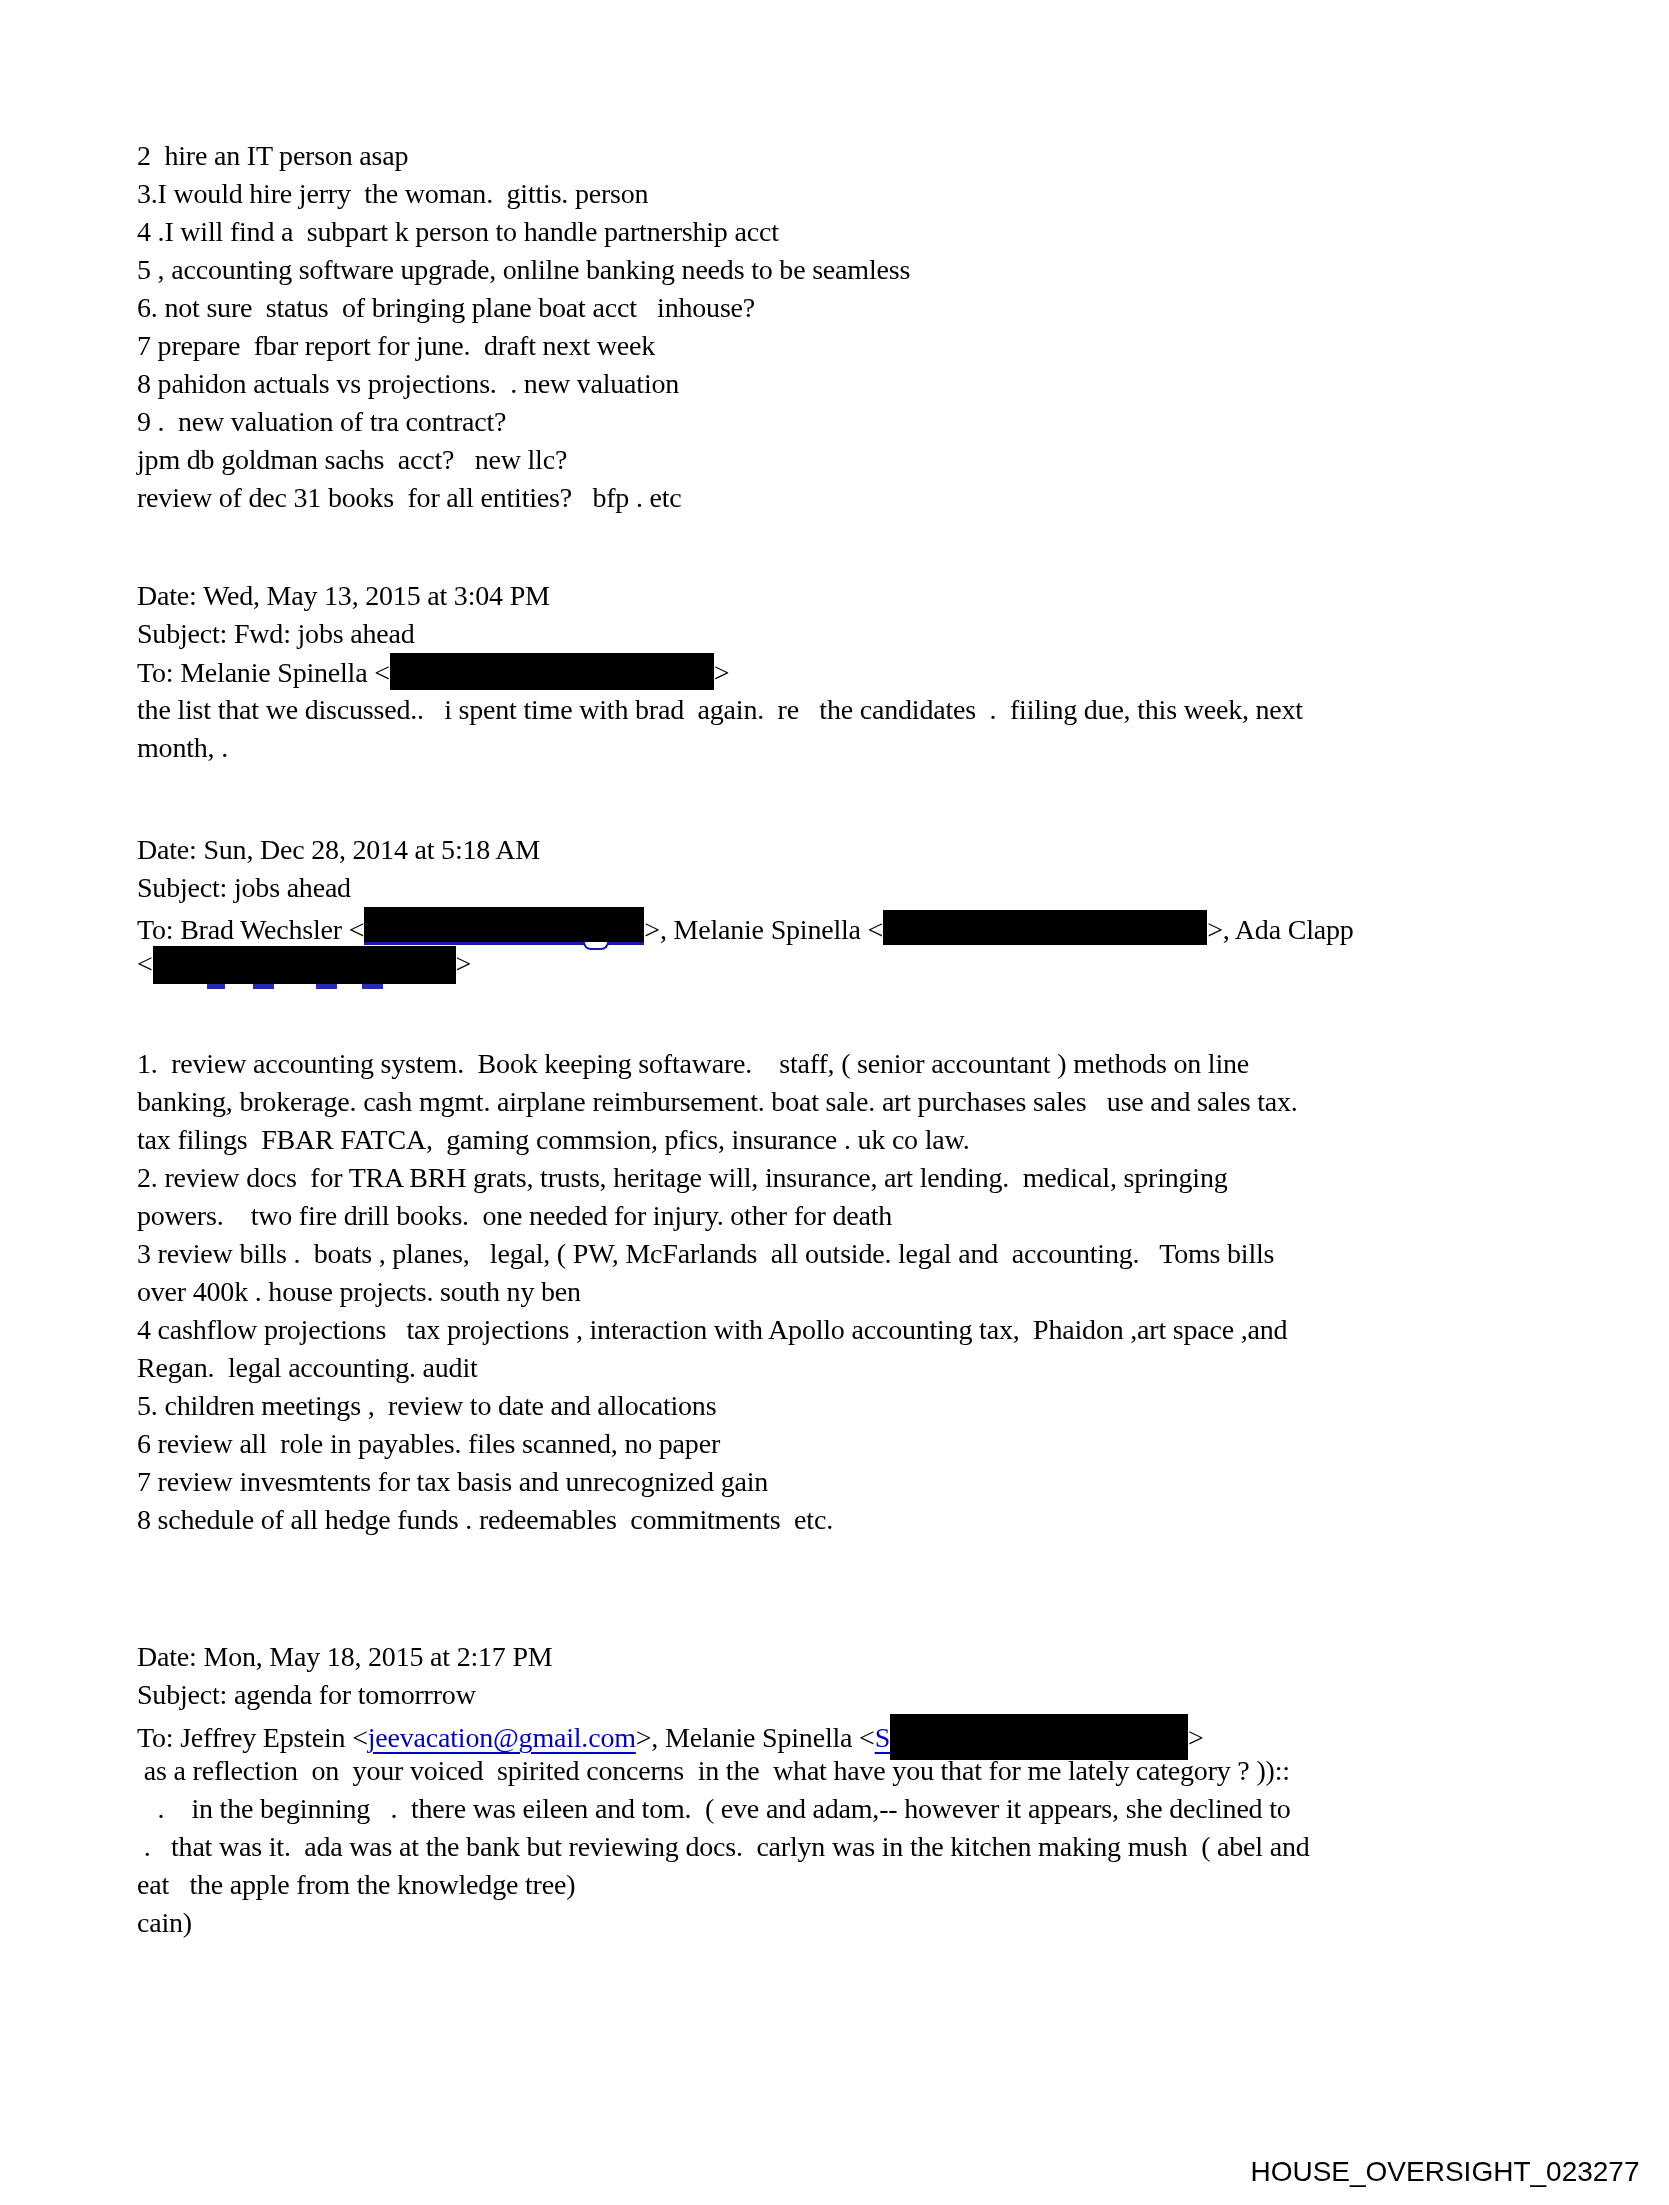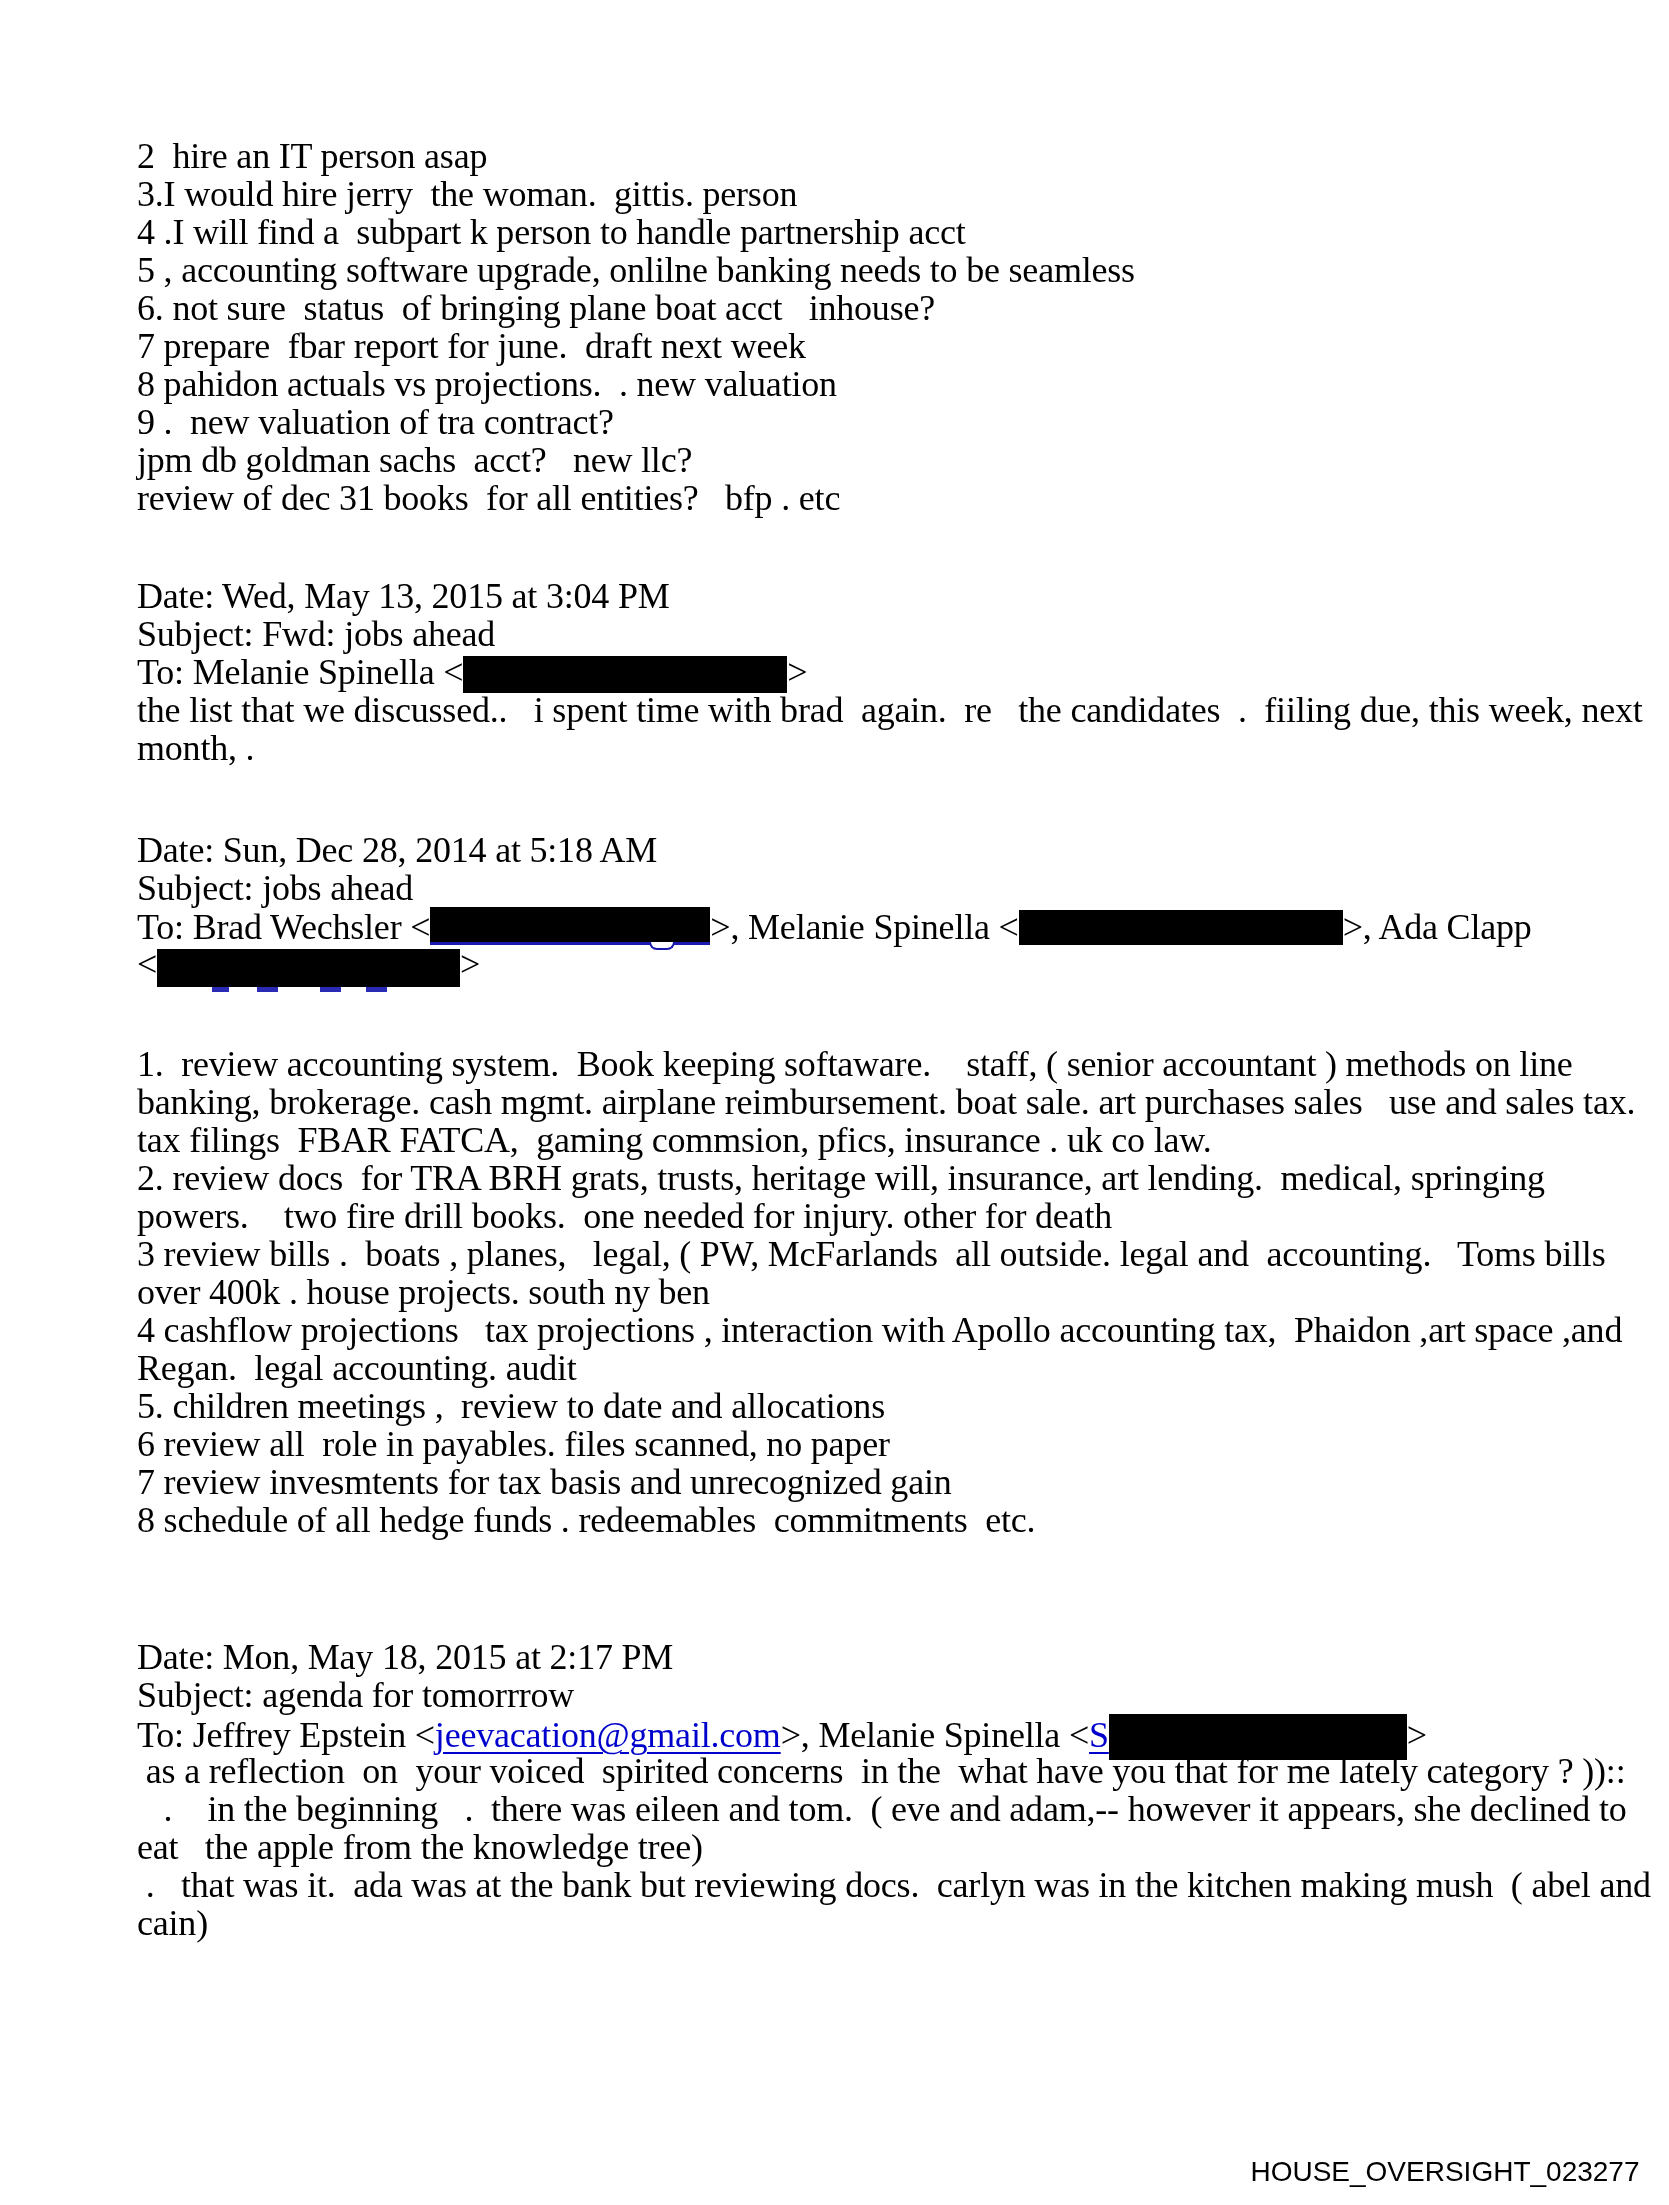--- a/index.html
+++ b/index.html
@@ -7,21 +7,21 @@
     position:relative;
     width:1669px; height:2205px;
     background:#ffffff;
     font-family:"Liberation Serif", serif;
     color:#000000;
     overflow:hidden;
   }
   .block { position:absolute; left:137px; width:1506px; }
   .ln {
     white-space:pre;
-    font-size:36px;
+    font-size:28px;
     line-height:38px;
     height:38px;
     letter-spacing:-0.2px;
   }
   
   .bar {
     display:inline-block;
     background:#000000;
     height:37px;
     vertical-align:-8.5px;
@@ -106,21 +106,21 @@
     <div class="ln">7 review invesmtents for tax basis and unrecognized gain</div>
     <div class="ln">8 schedule of all hedge funds . redeemables  commitments  etc.</div>
   </section>
 
   <section class="block" style="top:1638px">
     <div class="ln">Date: Mon, May 18, 2015 at 2:17 PM</div>
     <div class="ln">Subject: agenda for tomorrrow</div>
     <div class="ln"><span>To: Jeffrey Epstein &lt;</span><span class="link">jeevacation@gmail.com</span><span>&gt;, Melanie Spinella &lt;</span><span class="link">S</span><span class="bar bar-e3"></span><span>&gt;</span></div>
     <div class="ln"> as a reflection  on  your voiced  spirited concerns  in the  what have you that for me lately category ? ))::</div>
     <div class="ln">   .    in the beginning   .  there was eileen and tom.  ( eve and adam,-- however it appears, she declined to</div>
+    <div class="ln"> .   that was it.  ada was at the bank but reviewing docs.  carlyn was in the kitchen making mush  ( abel and</div>
     <div class="ln">eat   the apple from the knowledge tree)</div>
-    <div class="ln"> .   that was it.  ada was at the bank but reviewing docs.  carlyn was in the kitchen making mush  ( abel and</div>
     <div class="ln">cain)</div>
   </section>
 
   <div class="footer">HOUSE_OVERSIGHT_023277</div>
 
 </div>
 
 
 </body></html>

